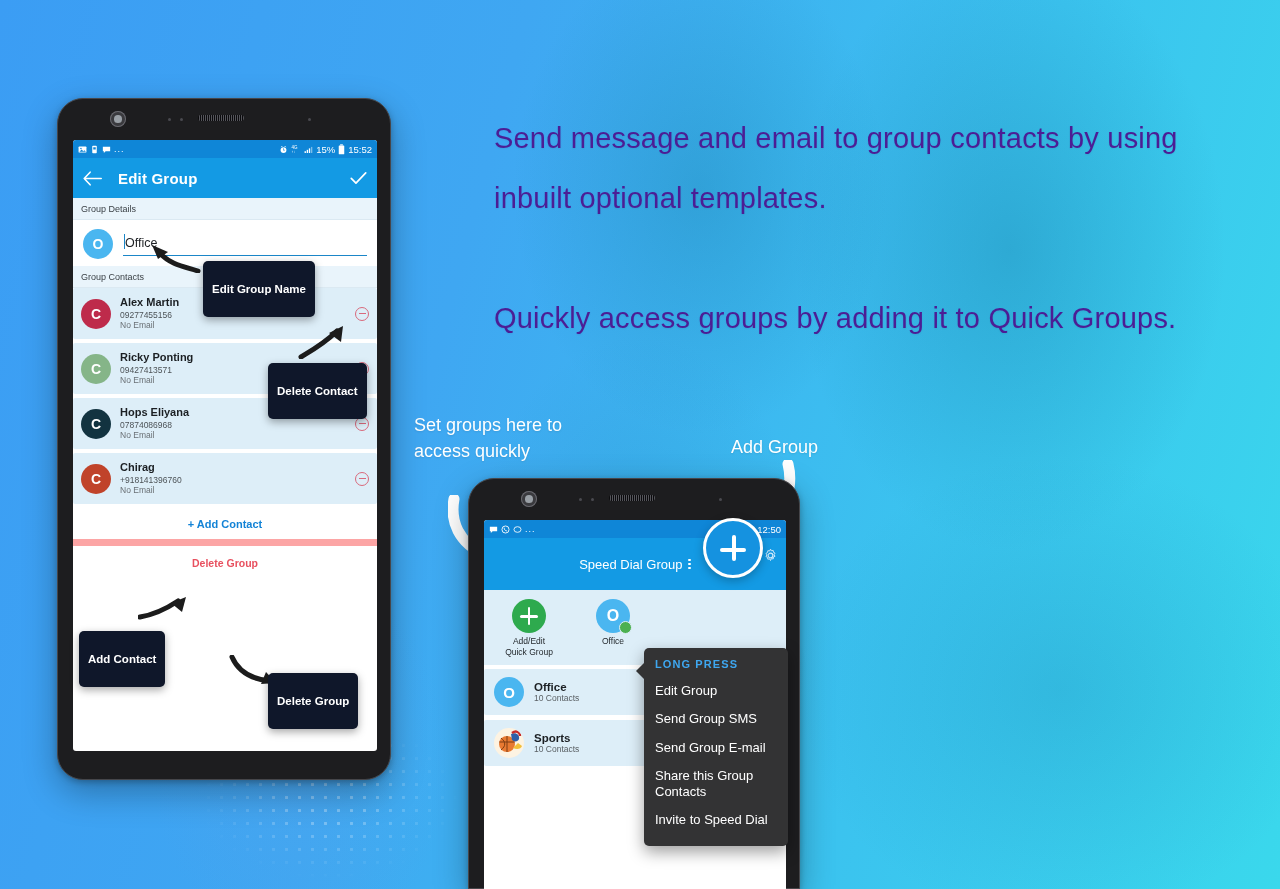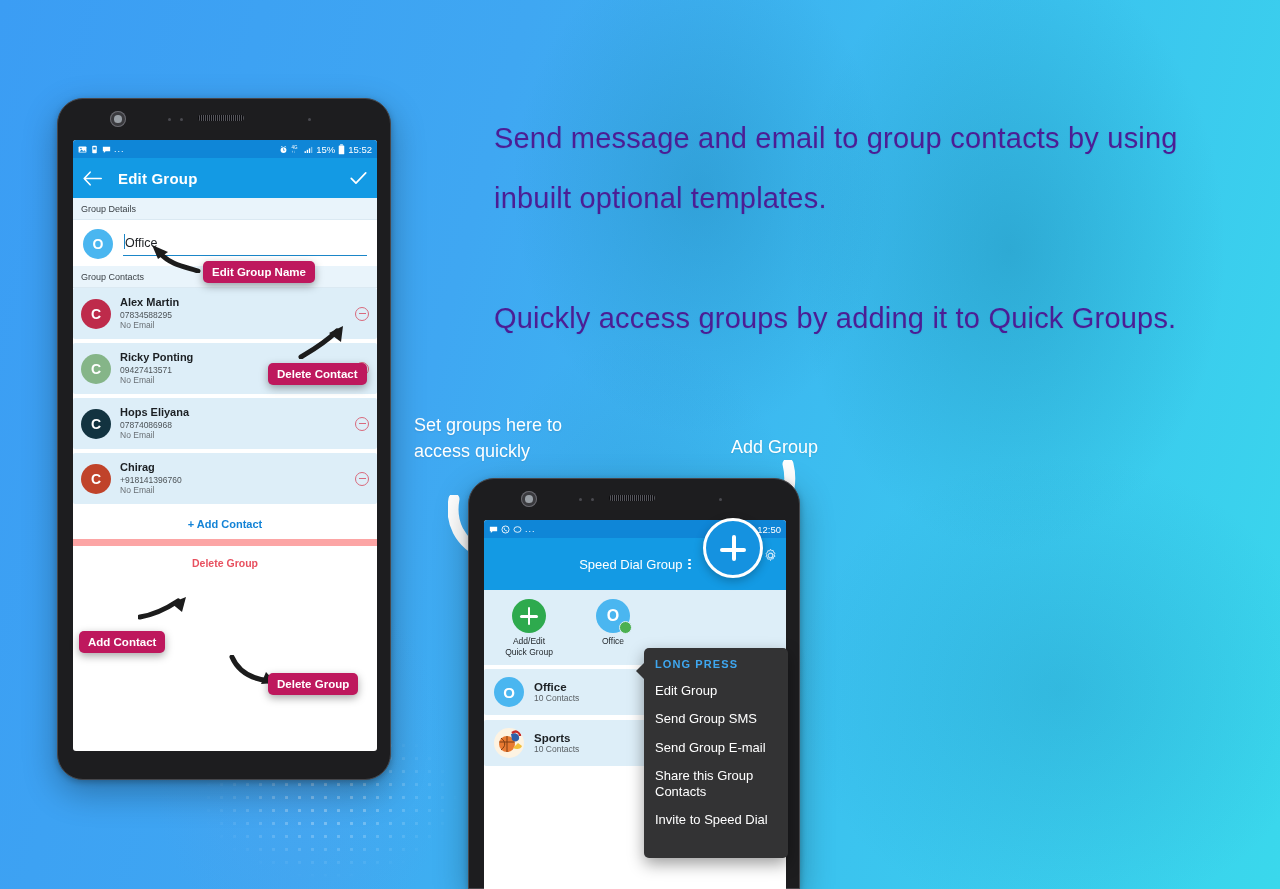--- a/index.html
+++ b/index.html
@@ -136,22 +136,22 @@
     background:#fff; text-align:center; padding: 10px 0 9px 0;
     color:#1383d6; font-size:11px; font-weight:600; border-bottom:7px solid #fca5a5;
   }
   .delete-group-row {
     background:#fff; text-align:center; padding: 11px 0 9px 0;
     color:#e8505f; font-size:10.5px; font-weight:600;
   }
 
   
   .tip {
-    position:absolute; background:#be185d; color:#fff; border-radius:5px;
-    padding: 5px 9px; font-size:11.5px; font-weight:600; white-space:nowrap;
+    position:absolute; background:#0f172a; color:#fff; border-radius:5px;
+    padding: 22px 9px; font-size:11.5px; font-weight:600; white-space:nowrap;
     box-shadow: 0 3px 8px rgba(0,0,0,.35); z-index: 40;
   }
   #tip-edit-group-name { left: 203px; top: 261px; }
   #tip-delete-contact  { left: 268px; top: 363px; }
   #tip-add-contact     { left: 79px;  top: 631px; }
   #tip-delete-group    { left: 268px; top: 673px; }
 
   
   .blk-arrow { position:absolute; z-index:39; pointer-events:none; }
   #arrow-edit-name     { left:150px; top:243px; }
@@ -194,21 +194,21 @@
     color:#fff; font-size:15px; font-weight:700; flex:0 0 auto;
   }
   .g-office { background:#4ab6f0; }
   .g-sports { background:#fdf3e2; overflow:hidden; position:relative; }
   .g-name { font-size:11.5px; color:#1b1f23; font-weight:600; }
   .g-count { font-size:8.5px; color:#5b6165; }
 
   
   #longpress-menu {
     position:absolute; left:644px; top:648px; width:144px; background:#333334;
-    border-radius:5px; padding: 10px 0 23px 0; z-index:45;
+    border-radius:5px; padding: 10px 0 11px 0; z-index:45;
     box-shadow: 0 6px 16px rgba(0,0,0,.38);
   }
   #longpress-menu::before {
     content:''; position:absolute; left:-8px; top:14px; width:0; height:0;
     border-top:9px solid transparent; border-bottom:9px solid transparent; border-right:9px solid #333334;
   }
   .lp-head { color:#3ea7f0; font-size:11px; font-weight:700; letter-spacing:1.1px; padding: 0 11px 7px 11px; }
   .lp-item { color:#fff; font-size:13px; padding: 6px 11px; line-height:1.25; }
 
   
@@ -315,21 +315,21 @@
       </div>
 
       <div class="section-head">Group Contacts</div>
 
       <div class="contact-list">
 
         <div class="contact-row">
           <div class="c-avatar" style="background:#be2b4b">C</div>
           <div class="c-meta">
             <span class="c-name">Alex Martin</span>
-            <span class="c-phone">07834588295</span>
+            <span class="c-phone">09277455156</span>
             <span class="c-email">No Email</span>
           </div>
           <div class="c-remove"></div>
         </div>
 
         <div class="contact-row">
           <div class="c-avatar" style="background:#85b588">C</div>
           <div class="c-meta">
             <span class="c-name">Ricky Ponting</span>
             <span class="c-phone">09427413571</span>

